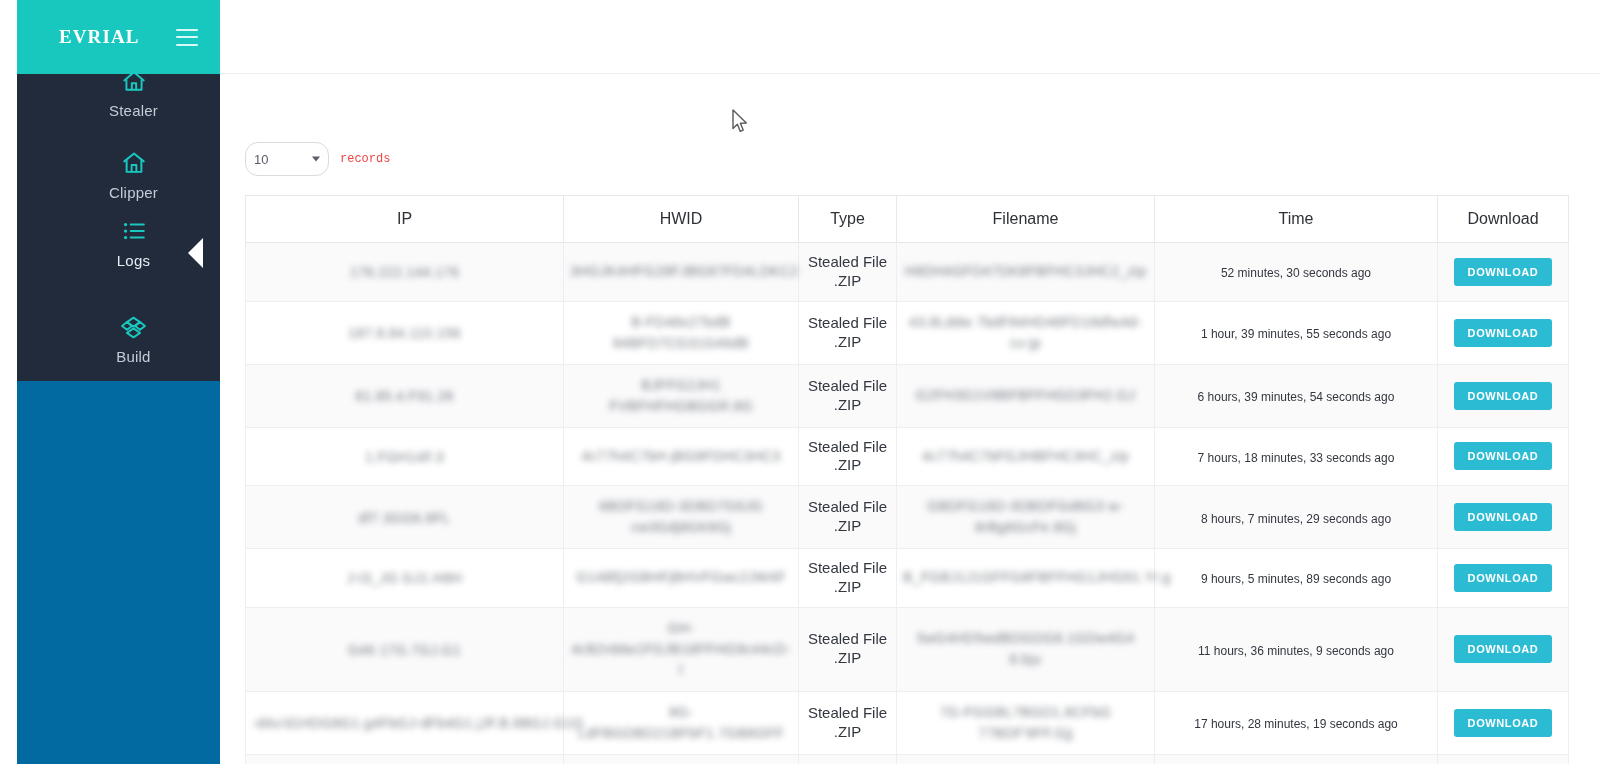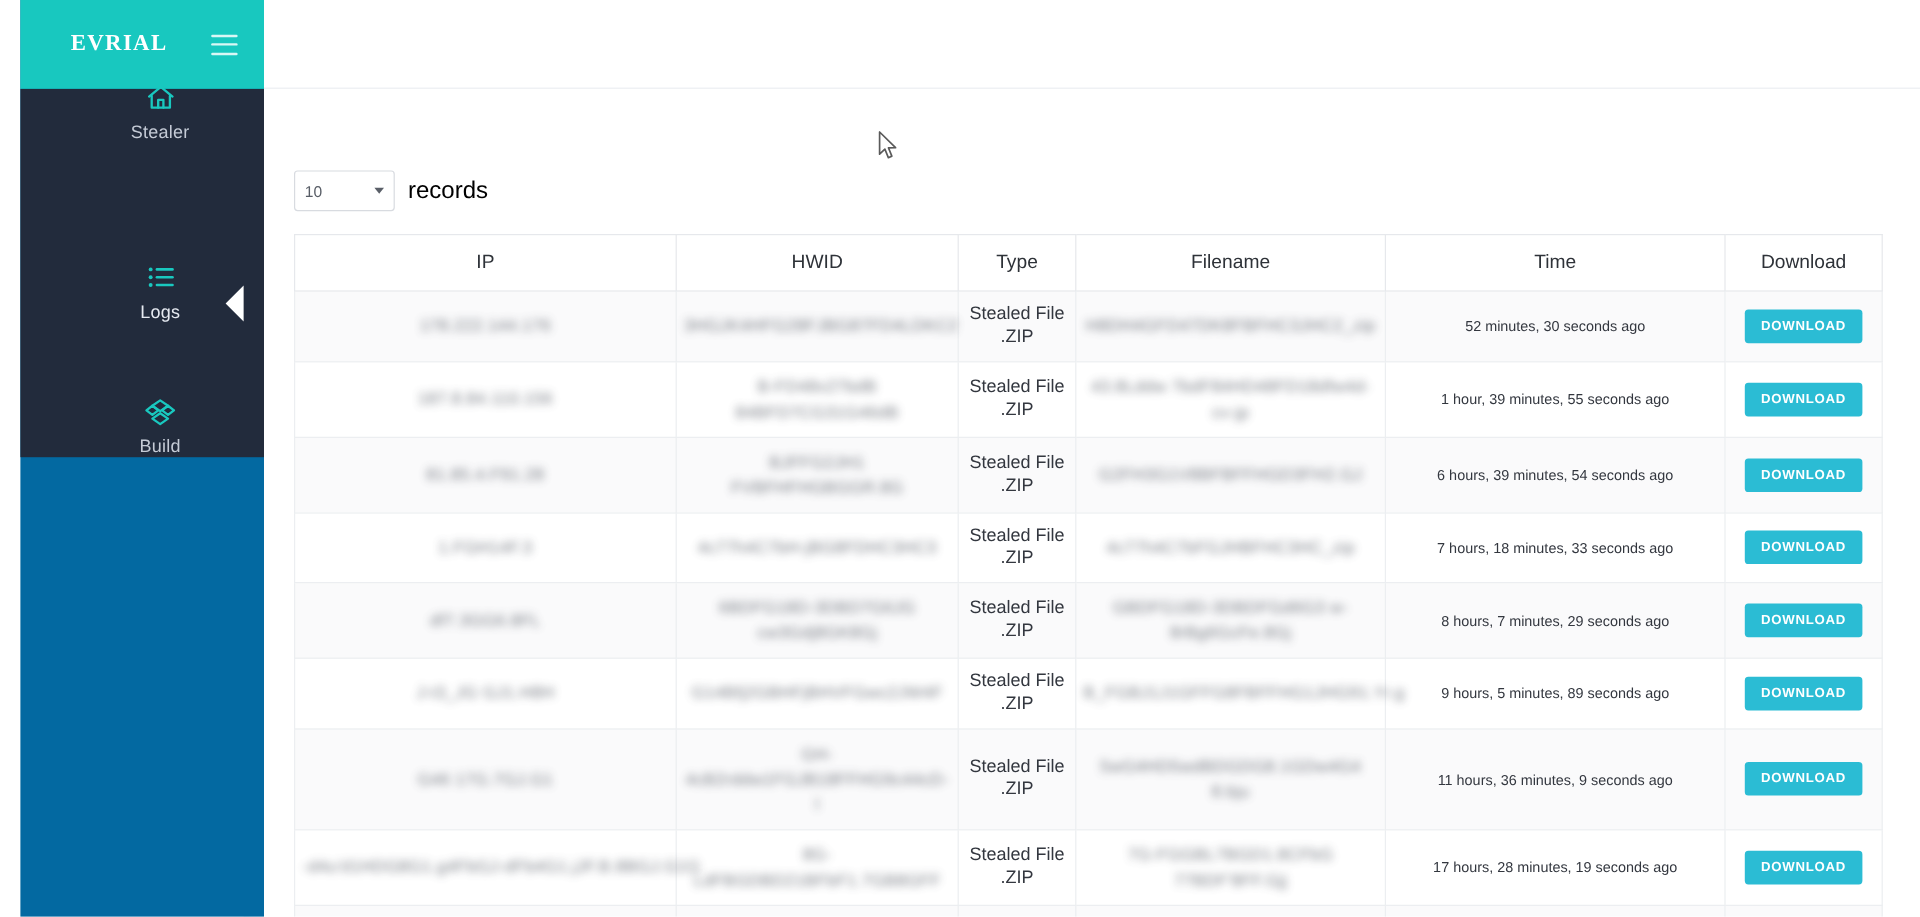--- a/index.html
+++ b/index.html
@@ -105,39 +105,39 @@
   }
 
   #records-bar {
     position: absolute; left: 32px; top: 67px;
     display: flex; align-items: center; gap: 11px;
   }
   .select-box {
     position: relative;
     width: 84px; height: 34px;
     border: 1px solid #d8dbe0;
-    border-radius: 3px;
+    border-radius: 13px;
     background: #ffffff;
     display: flex; align-items: center;
     padding: 0 8px;
     cursor: pointer;
   }
   .select-value {
     font-size: 13px; color: #585d66;
   }
   .select-caret {
     position: absolute; right: 8px; top: 50%;
     transform: translateY(-50%);
     width: 0; height: 0;
     border-left: 4px solid transparent;
     border-right: 4px solid transparent;
     border-top: 5px solid #5a5f68;
   }
   #records-label {
-    font-size: 20px; color: #000000;
+    font-size: 12px; color: #ef4444; font-family: Liberation Mono, monospace;
   }
 
   
   #table-wrap {
     position: absolute; left: 32px; top: 120px;
     width: 1323px;
   }
   table {
     border-collapse: collapse;
     width: 1323px;
@@ -233,36 +233,46 @@
       <span class="nav-icon">
         <svg width="26" height="26" viewBox="0 0 24 24" fill="none" stroke="#19c8bf" stroke-width="1.8" stroke-linecap="round" stroke-linejoin="round">
           <path d="M3 11.5 L12 4 L21 11.5"></path>
           <path d="M5 11 L5 20 L19 20 L19 11"></path>
           <path d="M10 20 L10 14 L14 14 L14 20"></path>
         </svg>
       </span>
       <span class="nav-label">Stealer</span>
     </a>
 
+    <a class="nav-item" style="top:148px">
+      <span class="nav-icon">
+        <svg width="26" height="26" viewBox="0 0 24 24" fill="none" stroke="#19c8bf" stroke-width="1.8" stroke-linecap="round" stroke-linejoin="round">
+          <path d="M3 10.5 L12 3.2 L21 10.5"></path>
+          <path d="M5.2 10 L5.2 20.2 L18.8 20.2 L18.8 10"></path>
+          <path d="M9.8 20.2 L9.8 13.8 L14.2 13.8 L14.2 20.2"></path>
+        </svg>
+      </span>
+      <span class="nav-label">Clipper</span>
+    </a>
 
     <a class="nav-item active" style="top:216px">
       <span class="nav-icon">
         <svg width="26" height="26" viewBox="0 0 24 24" fill="none" stroke="#19c8bf" stroke-width="2" stroke-linecap="round">
           <circle cx="4.2" cy="6" r="1.5" fill="#19c8bf" stroke="none"></circle>
           <circle cx="4.2" cy="12" r="1.5" fill="#19c8bf" stroke="none"></circle>
           <circle cx="4.2" cy="18" r="1.5" fill="#19c8bf" stroke="none"></circle>
           <path d="M9 6 H21"></path>
             <path d="M9 12 H21"></path>
             <path d="M9 18 H21"></path>
         </svg>
       </span>
       <span class="nav-label">Logs</span>
     </a>
 
-    <a class="nav-item" style="top:328px">
+    <a class="nav-item" style="top:312px">
       <span class="nav-icon">
         <svg width="27" height="27" viewBox="0 0 24 24" fill="none" stroke="#19c8bf" stroke-width="1.7" stroke-linejoin="round">
           <path d="M12 3.2 L6.2 7.2 L12 11.2 L17.8 7.2 Z"></path>
           <path d="M12 12.8 L6.2 16.8 L12 20.8 L17.8 16.8 Z"></path>
           <path d="M6.2 7.2 L1.8 10.6 L6.2 14 L10.6 10.6 Z"></path>
           <path d="M17.8 7.2 L13.4 10.6 L17.8 14 L22.2 10.6 Z"></path>
         </svg>
       </span>
       <span class="nav-label">Build</span>
     </a>

